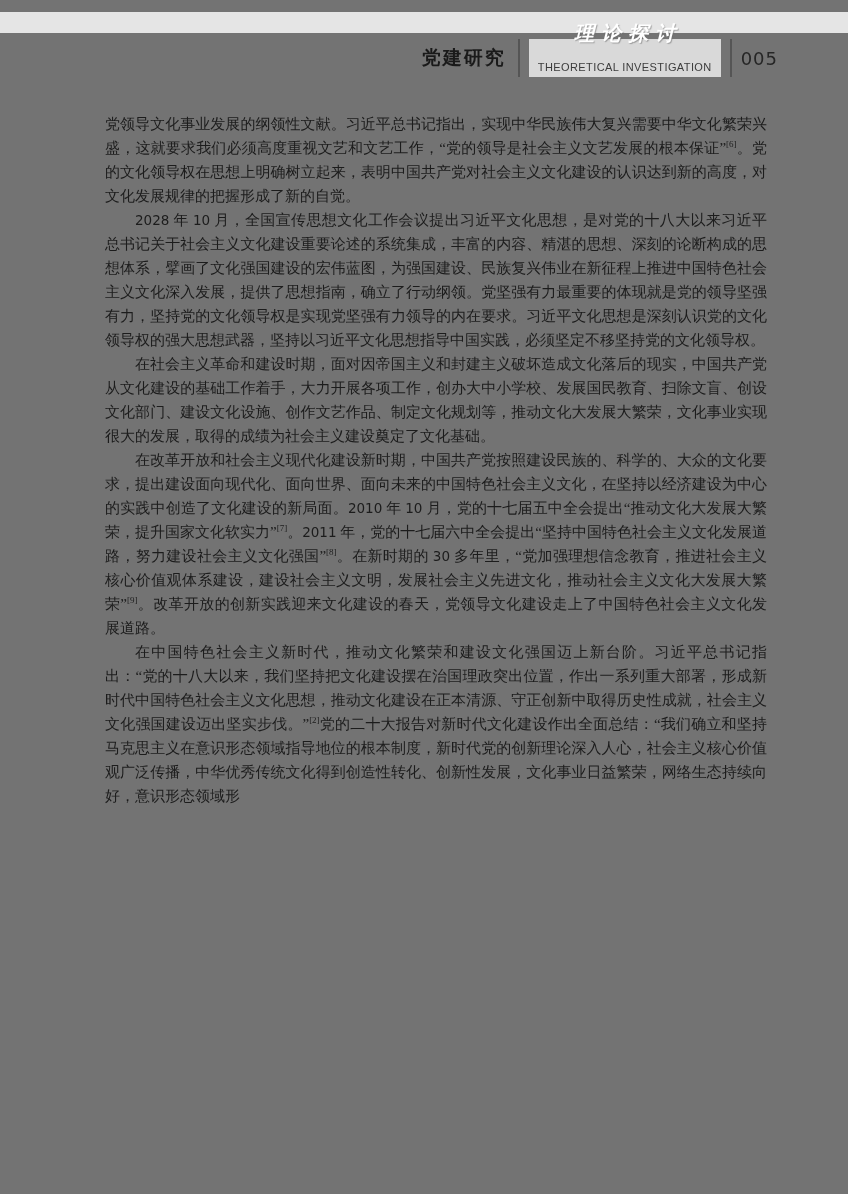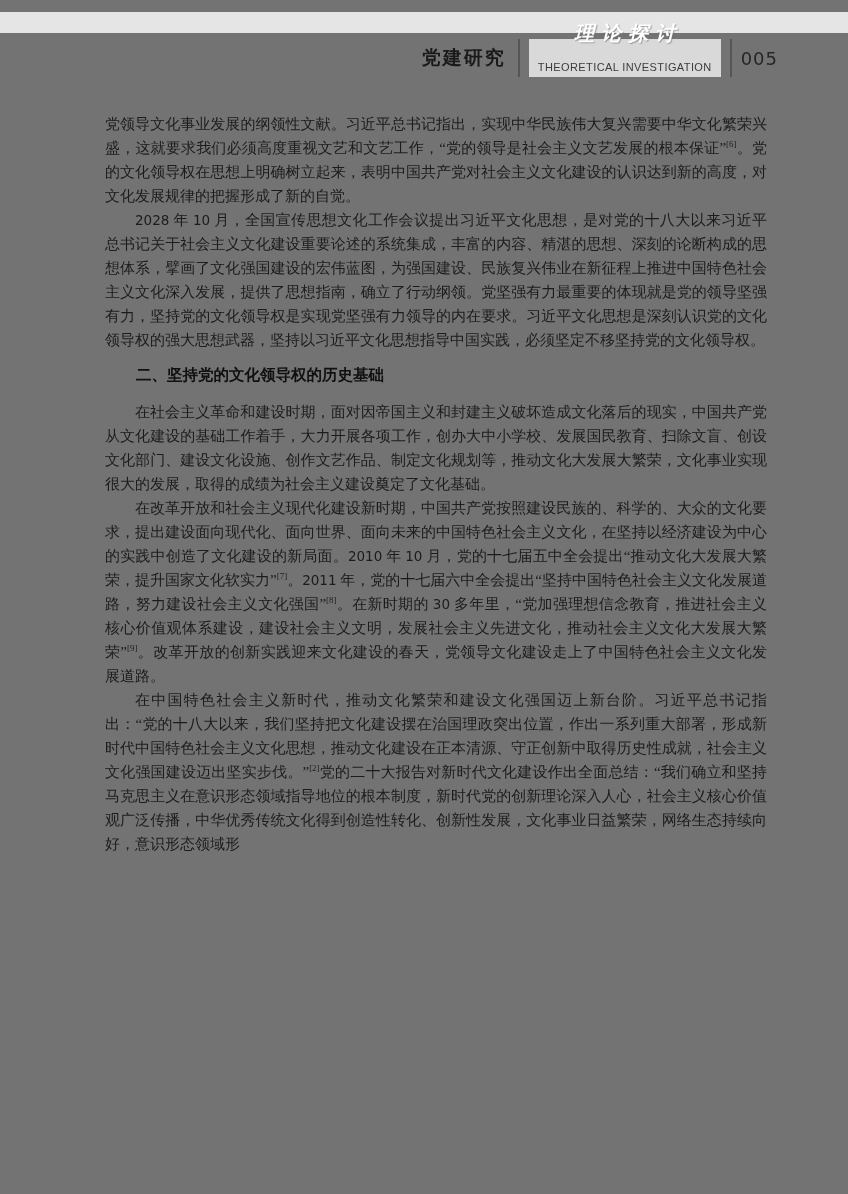--- a/index.html
+++ b/index.html
@@ -57,18 +57,17 @@
       <span class="column-zh">理论探讨</span>
       <span class="column-en">THEORETICAL INVESTIGATION</span>
     </div>
     <span class="vline"></span>
     <span class="page-number">005</span>
   </header>
 
   <main class="article">
       <p><span>党领导文化事业发展的纲领性文献。习近平总书记指出，实现中华民族伟大复兴需要中华文化繁荣兴盛，这就要求我们必须高度重视文艺和文艺工作，“党的领导是社会主义文艺发展的根本保证”</span><sup class="footnote-ref">[6]</sup><span>。党的文化领导权在思想上明确树立起来，表明中国共产党对社会主义文化建设的认识达到新的高度，对文化发展规律的把握形成了新的自觉。</span></p>
       <p class="indent"><span class="num">2028</span><span> 年 </span><span class="num">10</span><span> 月，全国宣传思想文化工作会议提出习近平文化思想，是对党的十八大以来习近平总书记关于社会主义文化建设重要论述的系统集成，丰富的内容、精湛的思想、深刻的论断构成的思想体系，擘画了文化强国建设的宏伟蓝图，为强国建设、民族复兴伟业在新征程上推进中国特色社会主义文化深入发展，提供了思想指南，确立了行动纲领。党坚强有力最重要的体现就是党的领导坚强有力，坚持党的文化领导权是实现党坚强有力领导的内在要求。习近平文化思想是深刻认识党的文化领导权的强大思想武器，坚持以习近平文化思想指导中国实践，必须坚定不移坚持党的文化领导权。</span></p>
-      <h2 class="section-heading">二、坚持党的文化领导权的历史基础</h2>
       <p class="indent"><span>在社会主义革命和建设时期，面对因帝国主义和封建主义破坏造成文化落后的现实，中国共产党从文化建设的基础工作着手，大力开展各项工作，创办大中小学校、发展国民教育、扫除文盲、创设文化部门、建设文化设施、创作文艺作品、制定文化规划等，推动文化大发展大繁荣，文化事业实现很大的发展，取得的成绩为社会主义建设奠定了文化基础。</span></p>
       <p class="indent"><span>在改革开放和社会主义现代化建设新时期，中国共产党按照建设民族的、科学的、大众的文化要求，提出建设面向现代化、面向世界、面向未来的中国特色社会主义文化，在坚持以经济建设为中心的实践中创造了文化建设的新局面。</span><span class="num">2010</span><span> 年 </span><span class="num">10</span><span> 月，党的十七届五中全会提出“推动文化大发展大繁荣，提升国家文化软实力”</span><sup class="footnote-ref">[7]</sup><span>。</span><span class="num">2011</span><span> 年，党的十七届六中全会提出“坚持中国特色社会主义文化发展道路，努力建设社会主义文化强国”</span><sup class="footnote-ref">[8]</sup><span>。在新时期的 </span><span class="num">30</span><span> 多年里，“党加强理想信念教育，推进社会主义核心价值观体系建设，建设社会主义文明，发展社会主义先进文化，推动社会主义文化大发展大繁荣”</span><sup class="footnote-ref">[9]</sup><span>。改革开放的创新实践迎来文化建设的春天，党领导文化建设走上了中国特色社会主义文化发展道路。</span></p>
       <p class="indent"><span>在中国特色社会主义新时代，推动文化繁荣和建设文化强国迈上新台阶。习近平总书记指出：“党的十八大以来，我们坚持把文化建设摆在治国理政突出位置，作出一系列重大部署，形成新时代中国特色社会主义文化思想，推动文化建设在正本清源、守正创新中取得历史性成就，社会主义文化强国建设迈出坚实步伐。”</span><sup class="footnote-ref">[2]</sup><span>党的二十大报告对新时代文化建设作出全面总结：“我们确立和坚持马克思主义在意识形态领域指导地位的根本制度，新时代党的创新理论深入人心，社会主义核心价值观广泛传播，中华优秀传统文化得到创造性转化、创新性发展，文化事业日益繁荣，网络生态持续向好，意识形态领域形</span></p>
     </main>
 </div>
 
 </body></html>

